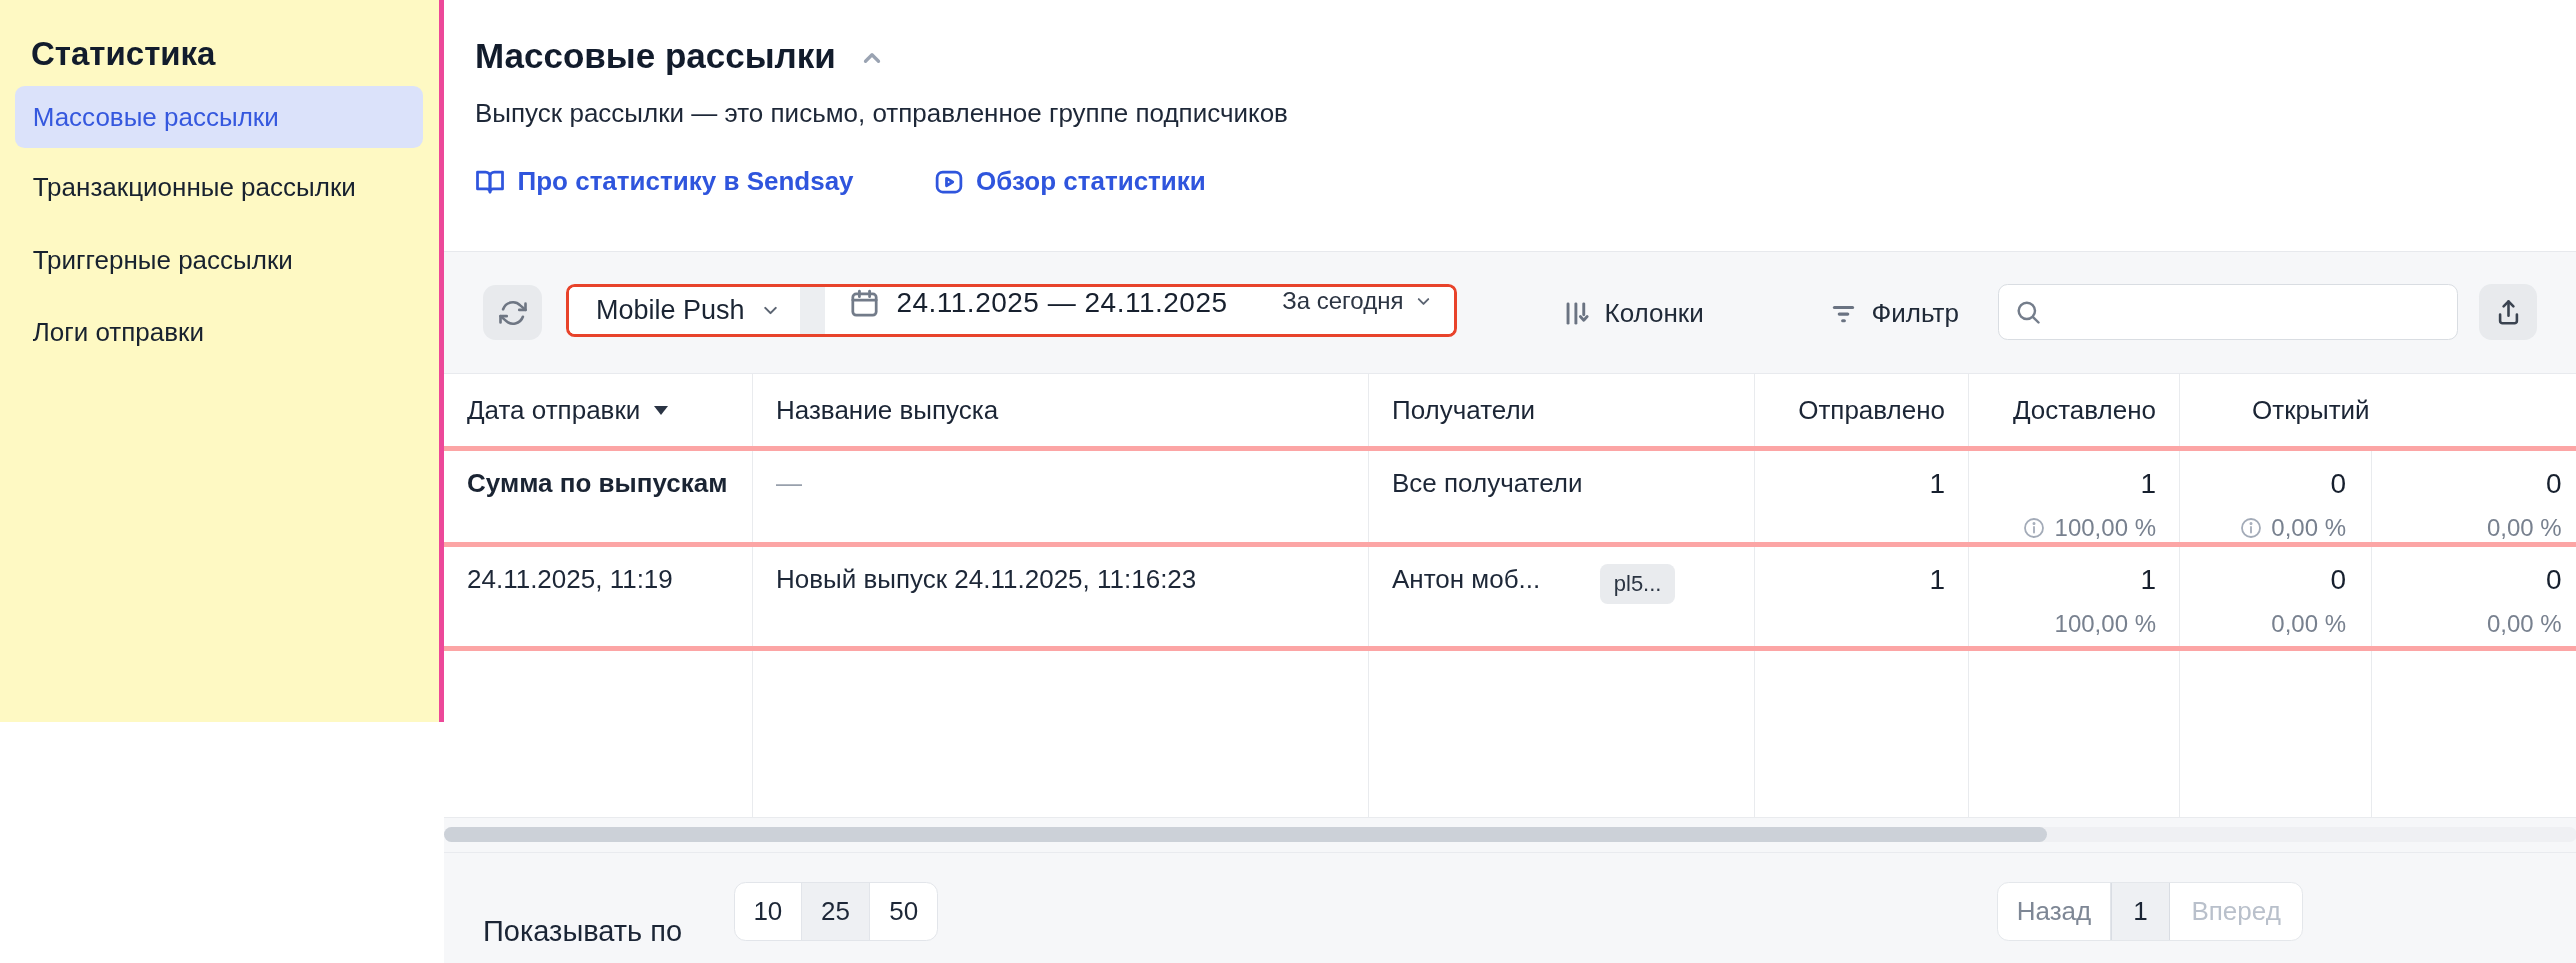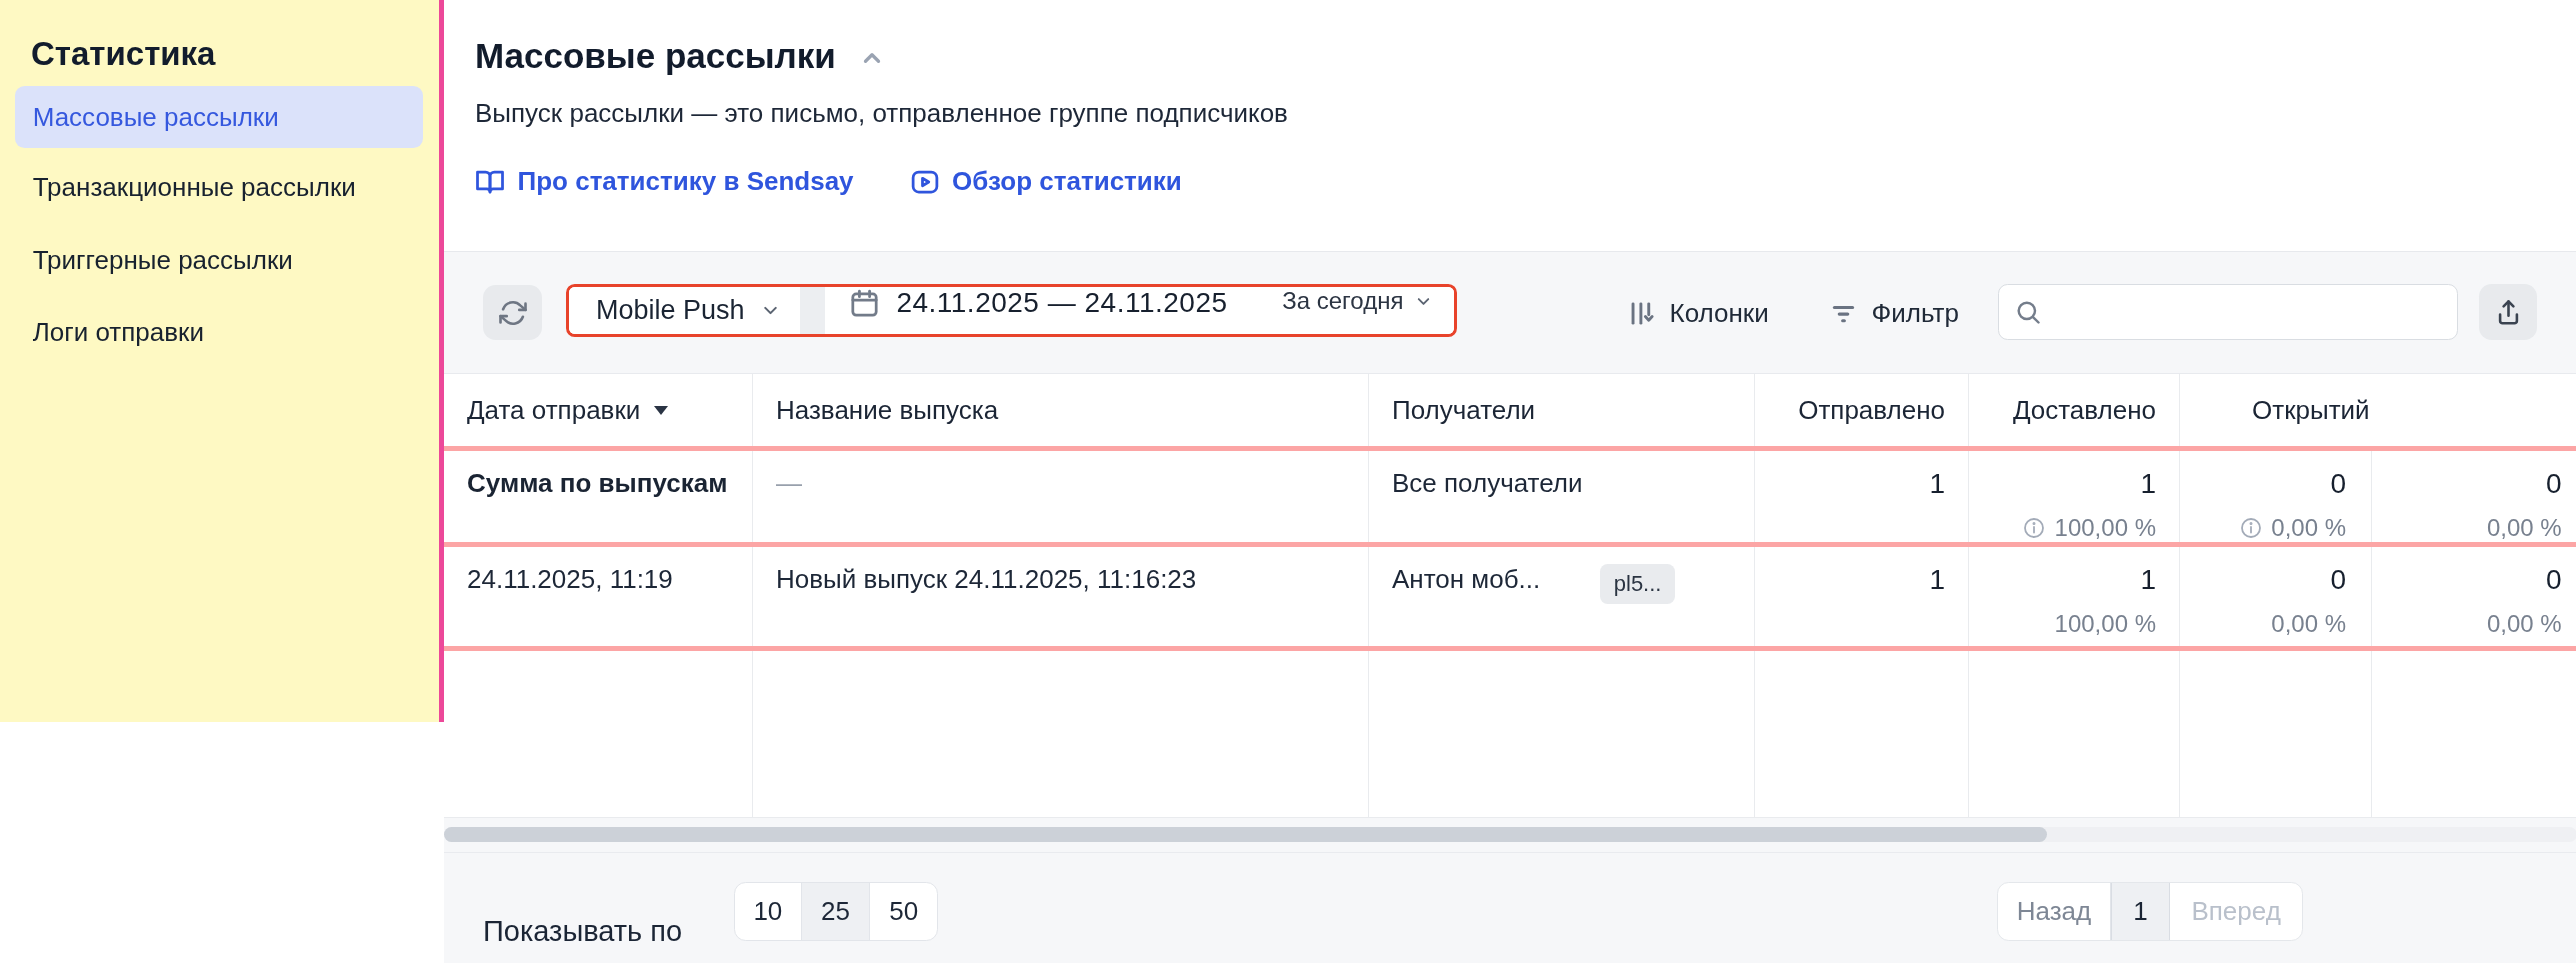--- a/index.html
+++ b/index.html
@@ -15,21 +15,21 @@
             font-size:26px;color:#18222f;margin-bottom:5.8px;cursor:pointer;}
   .nav-item{height:67px;}
   .nav-item.active{height:62px;background:#dbe2fa;color:#3558de;}
 
   
   .main{position:absolute;left:444px;top:0;right:0;bottom:0;background:#fff;}
   .page-title-row{position:absolute;top:37px;left:31px;display:flex;align-items:center;gap:23px;}
   .page-title{font-size:35px;font-weight:700;color:#121c2c;line-height:1.1;}
   .collapse-btn{display:flex;align-items:center;margin-top:3.9px;cursor:pointer;}
   .page-subtitle{position:absolute;top:98px;left:31px;font-size:26px;color:#1d2737;}
-  .links{position:absolute;top:166px;left:31px;display:flex;gap:56px;}
+  .links{position:absolute;top:166px;left:31px;display:flex;gap:80px;}
   .doc-link{display:flex;align-items:center;gap:12.5px;color:#2f55dd;font-size:26px;font-weight:700;cursor:pointer;}
 
   
   .panel{position:absolute;top:251px;left:0;right:0;bottom:0;background:#f6f7f9;border-top:1px solid #e7e9ed;}
 
   
   .icon-btn{position:absolute;display:flex;align-items:center;justify-content:center;
             background:#e8eaed;border-radius:12.5px;cursor:pointer;}
   .refresh-btn{top:33px;left:39px;width:59px;height:55px;}
   .export-btn{top:32px;left:2035px;width:58px;height:56px;}
@@ -39,21 +39,21 @@
                    display:flex;align-items:stretch;overflow:hidden;}
   .hg-channel{display:flex;align-items:center;gap:15.4px;padding:0 19px 0 27px;cursor:pointer;background:#fff;}
   .hg-channel-label{font-size:27px;color:#1a2433;}
   .hg-gap{width:25px;background:#eceef1;}
   .hg-date{flex:1;display:flex;align-items:flex-start;padding:0 21px 0 23px;cursor:pointer;background:#fff;}
   .hg-dates{font-size:28px;color:#17202e;margin-left:15.4px;letter-spacing:0.5px;}
   .hg-preset{margin-left:auto;display:flex;align-items:center;gap:10.6px;font-size:24px;color:#2c3543;}
 
   .text-btn{position:absolute;top:33px;height:56px;display:flex;align-items:center;gap:13.5px;
             font-size:26px;color:#202a38;cursor:pointer;}
-  .columns-btn{left:1183px;}
+  .columns-btn{left:1118px;}
   .filter-btn{left:1385px;}
 
   .search-box{position:absolute;top:32px;left:1554px;width:460px;height:56px;background:#fff;
               border:1px solid #d9dde2;border-radius:9.6px;box-sizing:border-box;
               display:flex;align-items:center;padding:0 15.4px;gap:11.6px;}
   .search-box input{border:none;outline:none;flex:1;font-size:25px;font-family:inherit;color:#1d2737;background:transparent;}
 
   
   .table{position:absolute;top:121px;left:0;width:2133px;background:#fff;
          border-top:1px solid #e8eaee;border-bottom:1px solid #e9ebee;}

